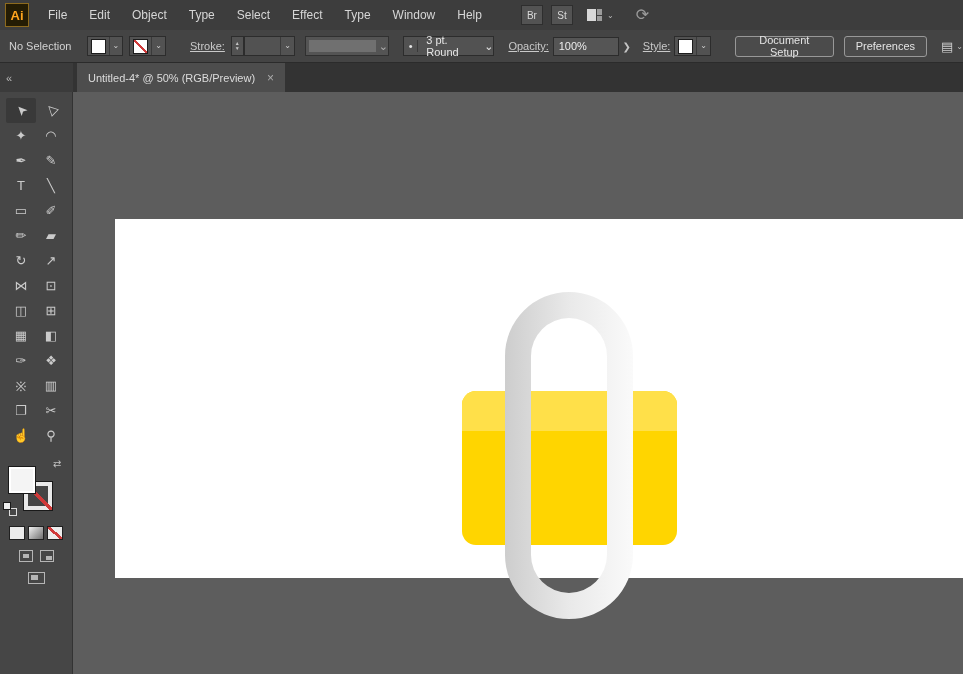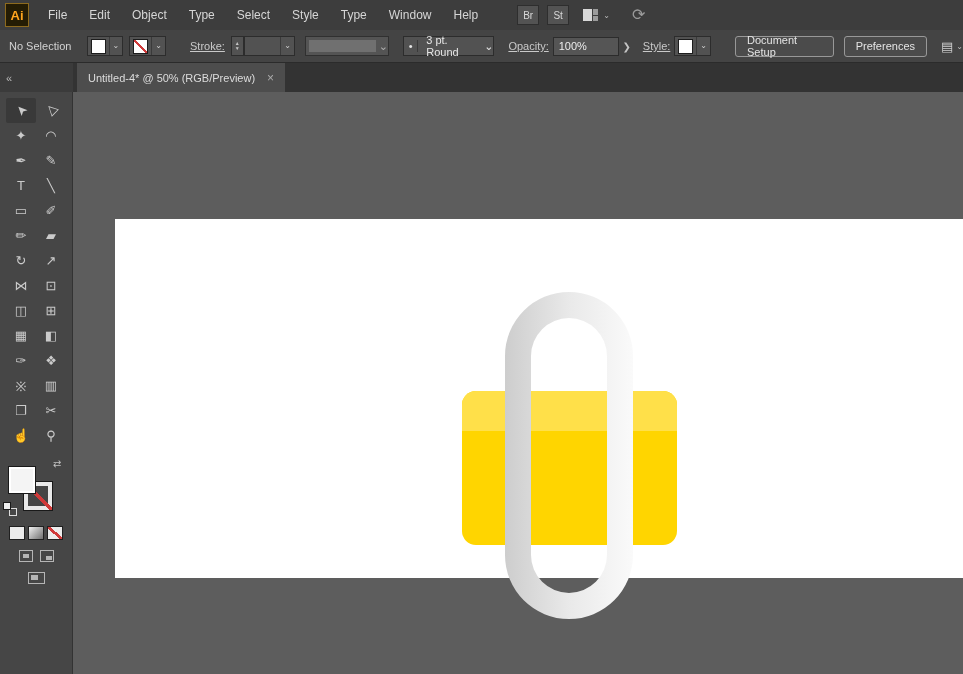--- a/index.html
+++ b/index.html
@@ -40,21 +40,21 @@
   .weight-dd{width:56px;justify-content:flex-end;}
   .profile-dd{width:92px;height:20px;background:#585858;border:1px solid #2c2c2c;display:flex;align-items:center;opacity:.8;}
   .profile-dd .bar{flex:1;height:12px;margin:0 3px;background:#7b7b7b;}
   .brush-dd{display:inline-flex;align-items:center;height:20px;background:#525252;border:1px solid #2c2c2c;color:#e6e6e6;}
   .brush-dd .dot{width:16px;text-align:center;border-right:1px solid #3a3a3a;}
   .brush-dd .txt{padding:0 8px;}
   .inp{height:19px;width:72px;background:#555555;border:1px solid #2c2c2c;color:#ececec;
     display:flex;align-items:center;padding:0 5px;}
   .chev{color:#c5c5c5;font-size:10px;margin-left:3px;}
   .btn{height:21px;padding:0 11px;border:1px solid #989898;border-radius:3px;color:#e4e4e4;
-    display:flex;align-items:center;background:rgba(255,255,255,0.04);}
+    display:flex;align-items:center;background:rgba(255,255,255,0.04);text-align:center;}
   .panel-ico{margin-left:14px;display:flex;align-items:center;color:#cfcfcf;font-size:13px;}
   .m4{margin-left:4px}.m6{margin-left:6px}.m10{margin-left:10px}.m12{margin-left:12px}.m14{margin-left:14px}.m16{margin-left:24px}
   
   .tabbar{position:absolute;top:63px;left:0;right:0;height:29px;background:#333333;}
   .dock-header{position:absolute;top:63px;left:0;width:73px;height:29px;background:#3b3b3b;
     color:#b8b8b8;font-size:11px;display:flex;align-items:center;padding-left:6px;}
   .tab{position:absolute;top:63px;left:77px;height:29px;background:#4d4d4d;color:#dcdcdc;font-size:11px;
     display:flex;align-items:center;padding:0 11px;gap:12px;}
   .tab .close{color:#ababab;font-size:12px;}
   
@@ -99,21 +99,21 @@
 </head>
 <body>
 
 <div class="menubar">
   <div class="app-logo">Ai</div>
   <div class="menu-item">File</div>
   <div class="menu-item">Edit</div>
   <div class="menu-item">Object</div>
   <div class="menu-item">Type</div>
   <div class="menu-item">Select</div>
-  <div class="menu-item">Style</div>
+  <div class="menu-item">Effect</div>
   <div class="menu-item">Type</div>
   <div class="menu-item">Window</div>
   <div class="menu-item">Help</div>
   <div class="sq-btn first">Br</div>
   <div class="sq-btn">St</div>
   <div class="ws-group">
     <span class="ws-icon">
         <span class="big"></span>
         <span class="sm"></span>
         <span class="sm"></span>

